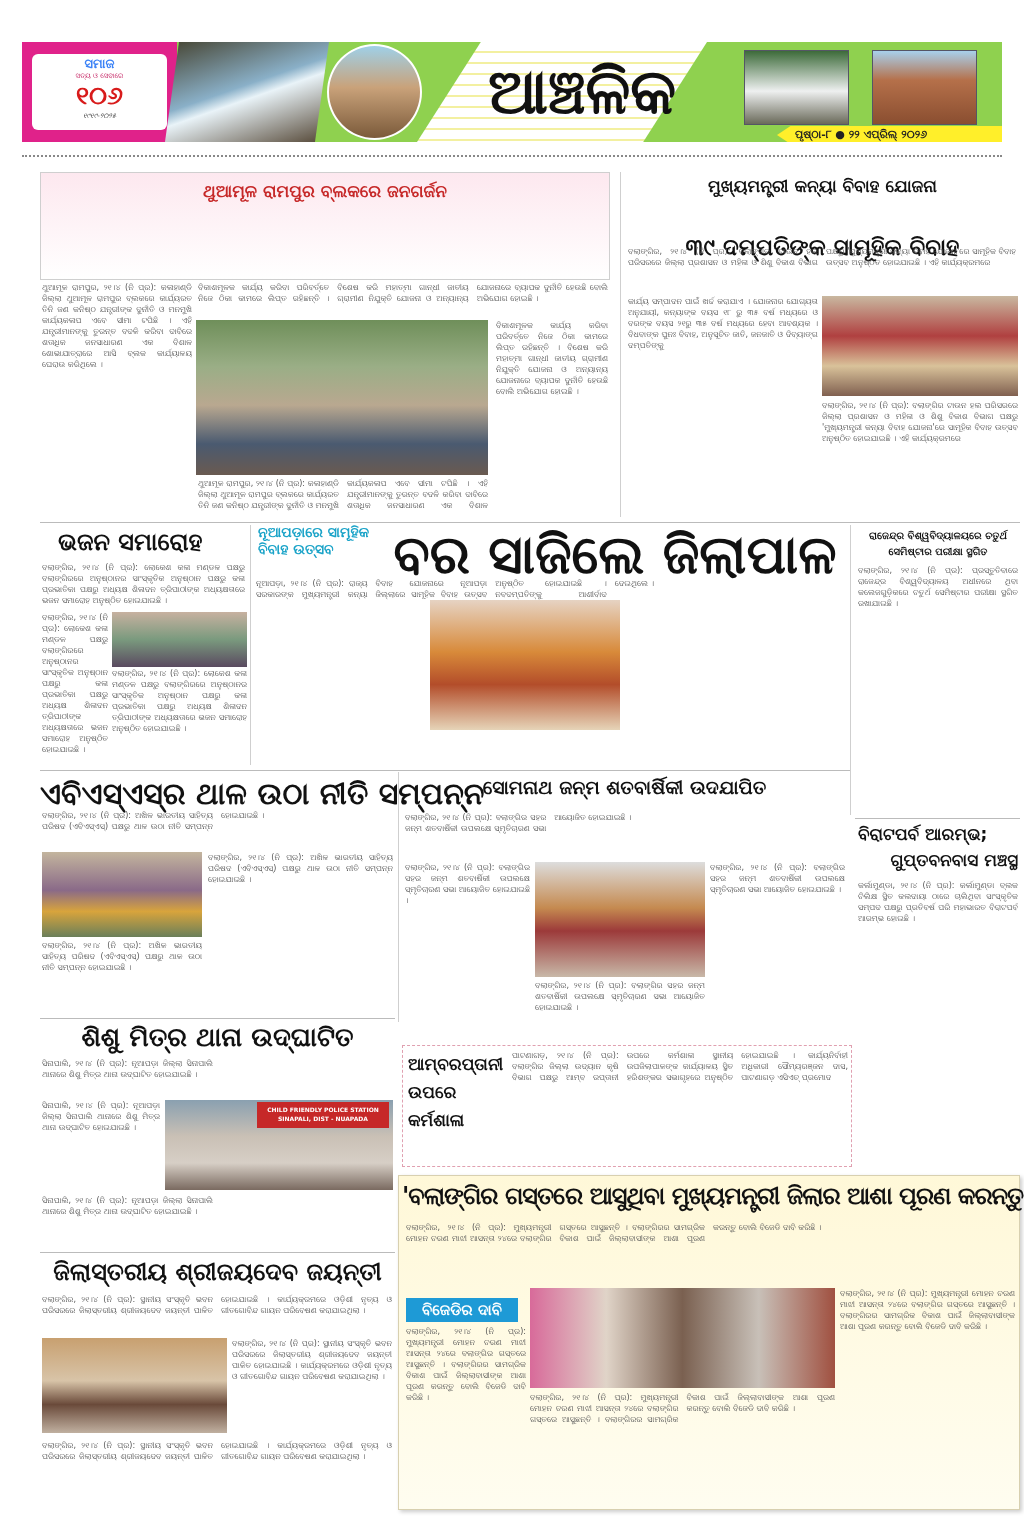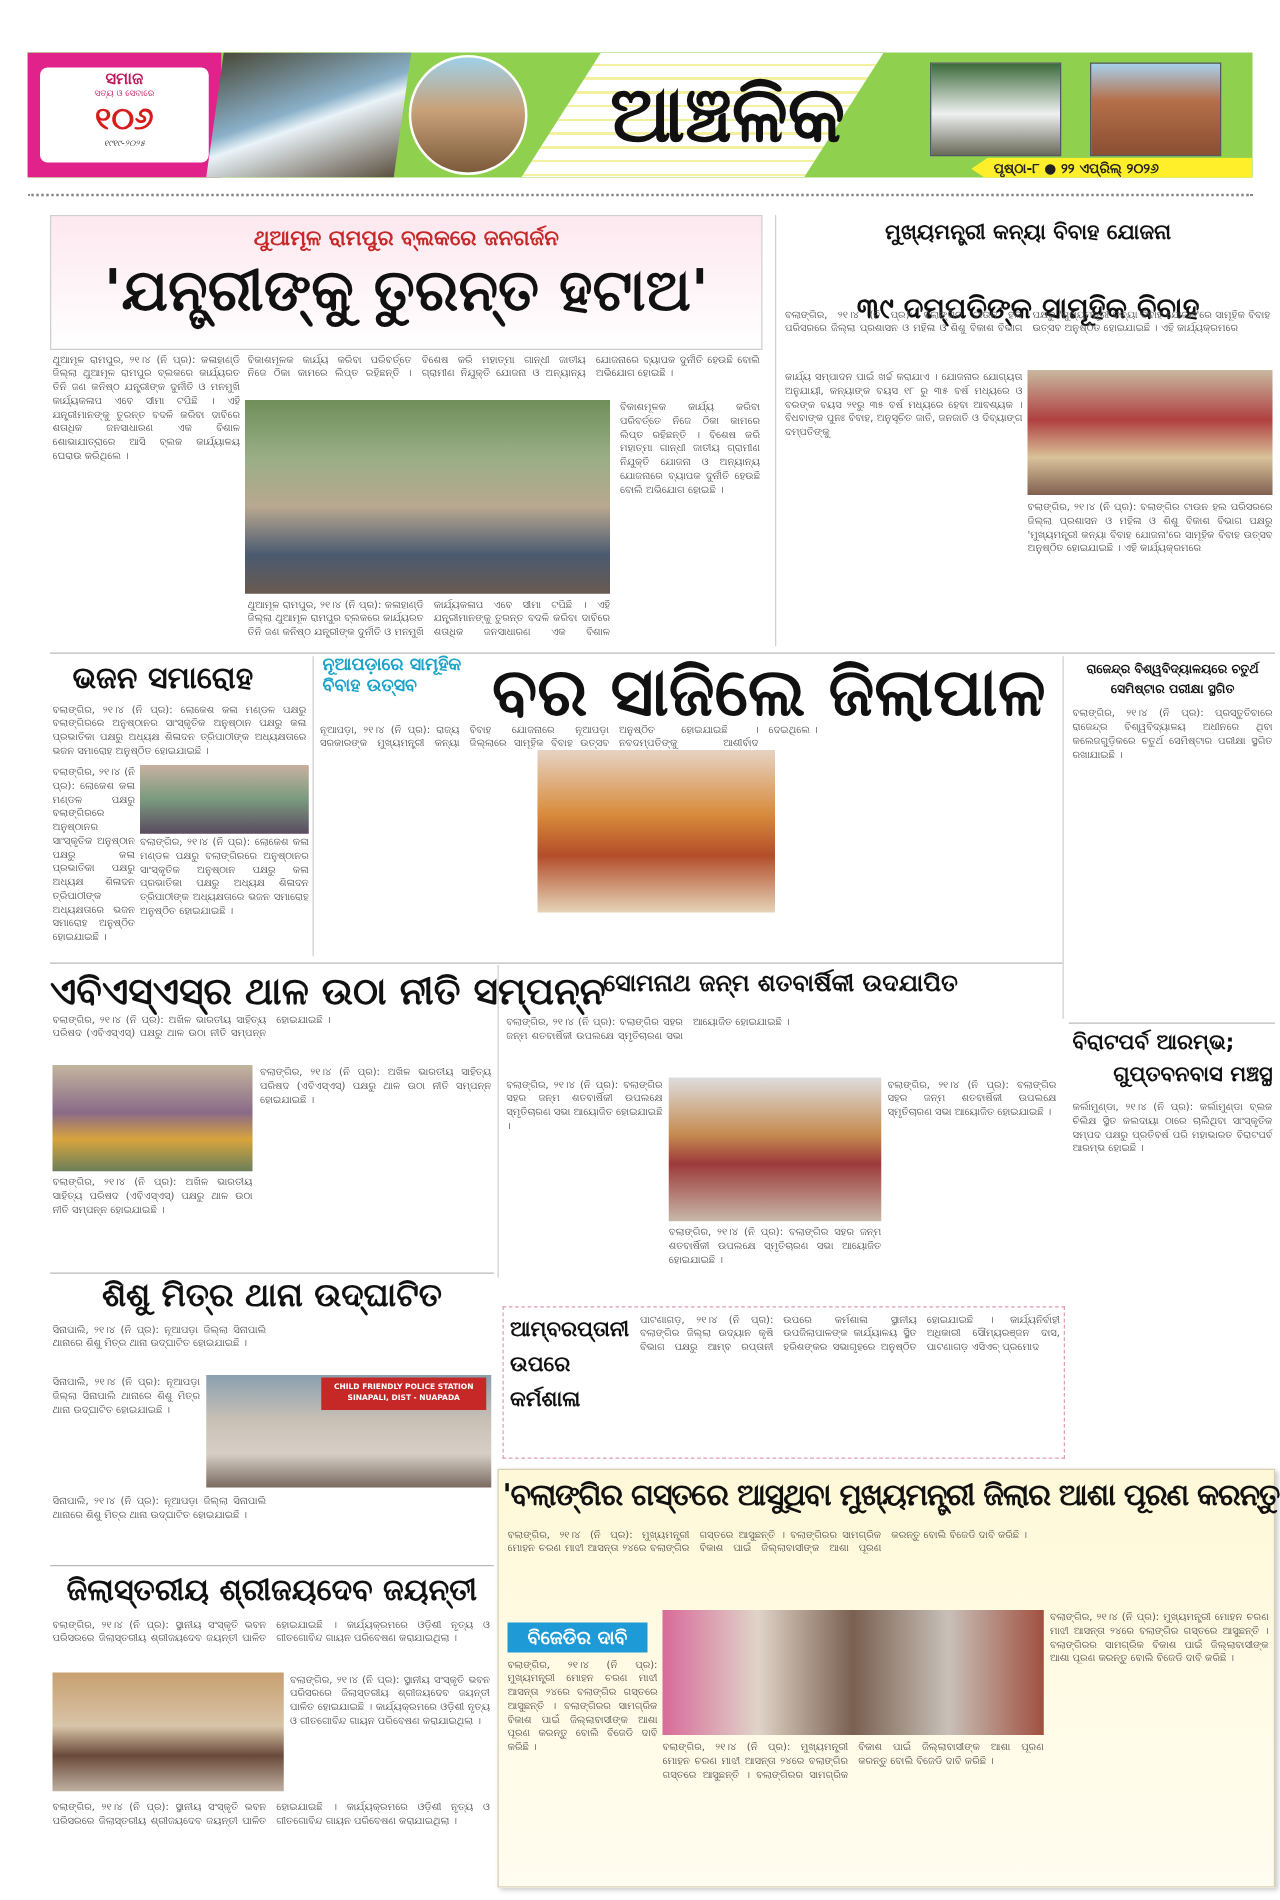--- a/index.html
+++ b/index.html
@@ -2,21 +2,21 @@
 <html><head>
 <meta charset="utf-8">
 <style>
   * { box-sizing: border-box; margin: 0; padding: 0; }
   body { width: 1024px; height: 1520px; background: #fff; font-family: "DejaVu Sans", sans-serif; position: relative; overflow: hidden; color: #222; }
   .abs { position: absolute; }
   
   .masthead { left: 22px; top: 42px; width: 980px; height: 100px; background: #8fd14f; overflow: hidden; }
   .mh-pink { left: 0; top: 0; width: 155px; height: 100px; background: #e0228a; }
   .mh-logo { left: 10px; top: 12px; width: 135px; height: 76px; background: #fff; border-radius: 6px; text-align: center; }
-  .mh-logo .l1 { font-size: 13px; color: #be185d; font-weight: bold; margin-top: 2px; }
+  .mh-logo .l1 { font-size: 13px; color: #3b82f6; font-weight: bold; margin-top: 2px; }
   .mh-logo .l2 { font-size: 7px; color: #c2185b; }
   .mh-logo .l3 { font-size: 25px; color: #d81b1b; font-weight: bold; line-height: 32px; }
   .mh-logo .l4 { font-size: 7px; color: #333; font-style: italic; }
   .mh-water { left: 150px; top: 0; width: 150px; height: 100px; background: linear-gradient(160deg,#4a4a3a,#8ab0c8 45%,#e9f3f8 55%,#5c5040); transform: skewX(-8deg); }
   .mh-temple1 { left: 305px; top: 2px; width: 95px; height: 96px; border-radius: 50%; background: linear-gradient(#9fd0e8 0%,#c9a27a 45%,#7b5a3a 100%); border: 2px solid #fff; }
   .mh-stripe { left: 395px; top: 0; width: 290px; height: 100px; background: repeating-linear-gradient(#fff 0 9px,#f3f0a0 9px 11px); clip-path: polygon(22% 0,100% 0,78% 100%,0 100%); }
   .mh-title { left: 430px; top: 8px; width: 260px; height: 84px; font-size: 62px; font-weight: normal; color: #111; text-align: center; line-height: 84px; -webkit-text-stroke: 2px #111; }
   .mh-img2 { left: 722px; top: 8px; width: 105px; height: 75px; background: linear-gradient(#3d6b3a,#eef0f0 55%,#6a6a5a); border: 1px solid #556; }
   .mh-img3 { left: 850px; top: 8px; width: 105px; height: 75px; background: linear-gradient(#a8d0ec,#b5704a 40%,#8a4e30); border: 1px solid #556; }
   .mh-date { left: 755px; top: 84px; width: 225px; height: 18px; background: #ffef2a; font-size: 11px; font-weight: bold; color: #222; line-height: 18px; padding-left: 18px; clip-path: polygon(6% 0,100% 0,100% 100%,6% 100%,0 50%); }
@@ -48,21 +48,20 @@
   <div class="abs mh-stripe"></div>
   <div class="abs mh-title">ଆଞ୍ଚଳିକ</div>
   <div class="abs mh-img2"></div>
   <div class="abs mh-img3"></div>
   <div class="abs mh-date">ପୃଷ୍ଠା-୮ ● ୨୨ ଏପ୍ରିଲ୍ ୨୦୨୬</div>
 </div>
 <div class="abs rule"></div>
 
 <div class="abs box pink-bg" style="left:40px;top:172px;width:570px;height:108px;">
   <div class="kicker" style="color:#c62828;margin-top:8px;font-size:17px;">ଥୁଆମୂଳ ରାମପୁର ବ୍ଲକରେ ଜନଗର୍ଜନ</div>
-  <div class="head" style="font-size:46px;margin-top:4px;">'ଯନ୍ତ୍ରୀଙ୍କୁ ତୁରନ୍ତ ହଟାଅ'</div>
 </div>
 <div class="abs bodytext" style="left:42px;top:282px;width:150px;height:232px;">ଥୁଆମୂଳ ରାମପୁର, ୨୧।୪ (ନି ପ୍ର): କଳାହାଣ୍ଡି ଜିଲ୍ଲା ଥୁଆମୂଳ ରାମପୁର ବ୍ଲକରେ କାର୍ଯ୍ୟରତ ତିନି ଜଣ କନିଷ୍ଠ ଯନ୍ତ୍ରୀଙ୍କ ଦୁର୍ନୀତି ଓ ମନମୁଖି କାର୍ଯ୍ୟକଳାପ ଏବେ ସୀମା ଟପିଛି । ଏହି ଯନ୍ତ୍ରୀମାନଙ୍କୁ ତୁରନ୍ତ ବଦଳି କରିବା ଦାବିରେ ଶତାଧିକ ଜନସାଧାରଣ ଏକ ବିଶାଳ ଶୋଭାଯାତ୍ରାରେ ଆସି ବ୍ଲକ କାର୍ଯ୍ୟାଳୟ ଘେରାଉ କରିଥିଲେ ।</div>
 <div class="abs bodytext" style="left:198px;top:282px;width:410px;height:38px;columns:3;">ବିକାଶମୂଳକ କାର୍ଯ୍ୟ କରିବା ପରିବର୍ତ୍ତେ ନିଜେ ଠିକା କାମରେ ଲିପ୍ତ ରହିଛନ୍ତି । ବିଶେଷ କରି ମହାତ୍ମା ଗାନ୍ଧୀ ଜାତୀୟ ଗ୍ରାମୀଣ ନିଯୁକ୍ତି ଯୋଜନା ଓ ଅନ୍ୟାନ୍ୟ ଯୋଜନାରେ ବ୍ୟାପକ ଦୁର୍ନୀତି ହେଉଛି ବୋଲି ଅଭିଯୋଗ ହୋଇଛି ।</div>
 <div class="abs photo" style="left:196px;top:320px;width:292px;height:155px;background:linear-gradient(#6f8f5a 0%,#9aae86 30%,#b9a890 55%,#4a5a70 80%,#6a5a50 100%);"></div>
 <div class="abs bodytext" style="left:496px;top:320px;width:112px;height:195px;">ବିକାଶମୂଳକ କାର୍ଯ୍ୟ କରିବା ପରିବର୍ତ୍ତେ ନିଜେ ଠିକା କାମରେ ଲିପ୍ତ ରହିଛନ୍ତି । ବିଶେଷ କରି ମହାତ୍ମା ଗାନ୍ଧୀ ଜାତୀୟ ଗ୍ରାମୀଣ ନିଯୁକ୍ତି ଯୋଜନା ଓ ଅନ୍ୟାନ୍ୟ ଯୋଜନାରେ ବ୍ୟାପକ ଦୁର୍ନୀତି ହେଉଛି ବୋଲି ଅଭିଯୋଗ ହୋଇଛି ।</div>
 <div class="abs bodytext" style="left:198px;top:478px;width:290px;height:38px;columns:2;">ଥୁଆମୂଳ ରାମପୁର, ୨୧।୪ (ନି ପ୍ର): କଳାହାଣ୍ଡି ଜିଲ୍ଲା ଥୁଆମୂଳ ରାମପୁର ବ୍ଲକରେ କାର୍ଯ୍ୟରତ ତିନି ଜଣ କନିଷ୍ଠ ଯନ୍ତ୍ରୀଙ୍କ ଦୁର୍ନୀତି ଓ ମନମୁଖି କାର୍ଯ୍ୟକଳାପ ଏବେ ସୀମା ଟପିଛି । ଏହି ଯନ୍ତ୍ରୀମାନଙ୍କୁ ତୁରନ୍ତ ବଦଳି କରିବା ଦାବିରେ ଶତାଧିକ ଜନସାଧାରଣ ଏକ ବିଶାଳ ଶୋଭାଯାତ୍ରାରେ ଆସି ବ୍ଲକ କାର୍ଯ୍ୟାଳୟ ଘେରାଉ କରିଥିଲେ ।</div>
 
 <div class="abs vline" style="left:620px;top:172px;height:345px;"></div>
 <div class="abs kicker" style="left:625px;top:176px;width:395px;color:#111;font-size:17px;">ମୁଖ୍ୟମନ୍ତ୍ରୀ କନ୍ୟା ବିବାହ ଯୋଜନା</div>
 <div class="abs head" style="left:625px;top:198px;width:395px;font-size:23px;margin-top:36px;">୩୯ ଦମ୍ପତିଙ୍କ ସାମୂହିକ ବିବାହ</div>

